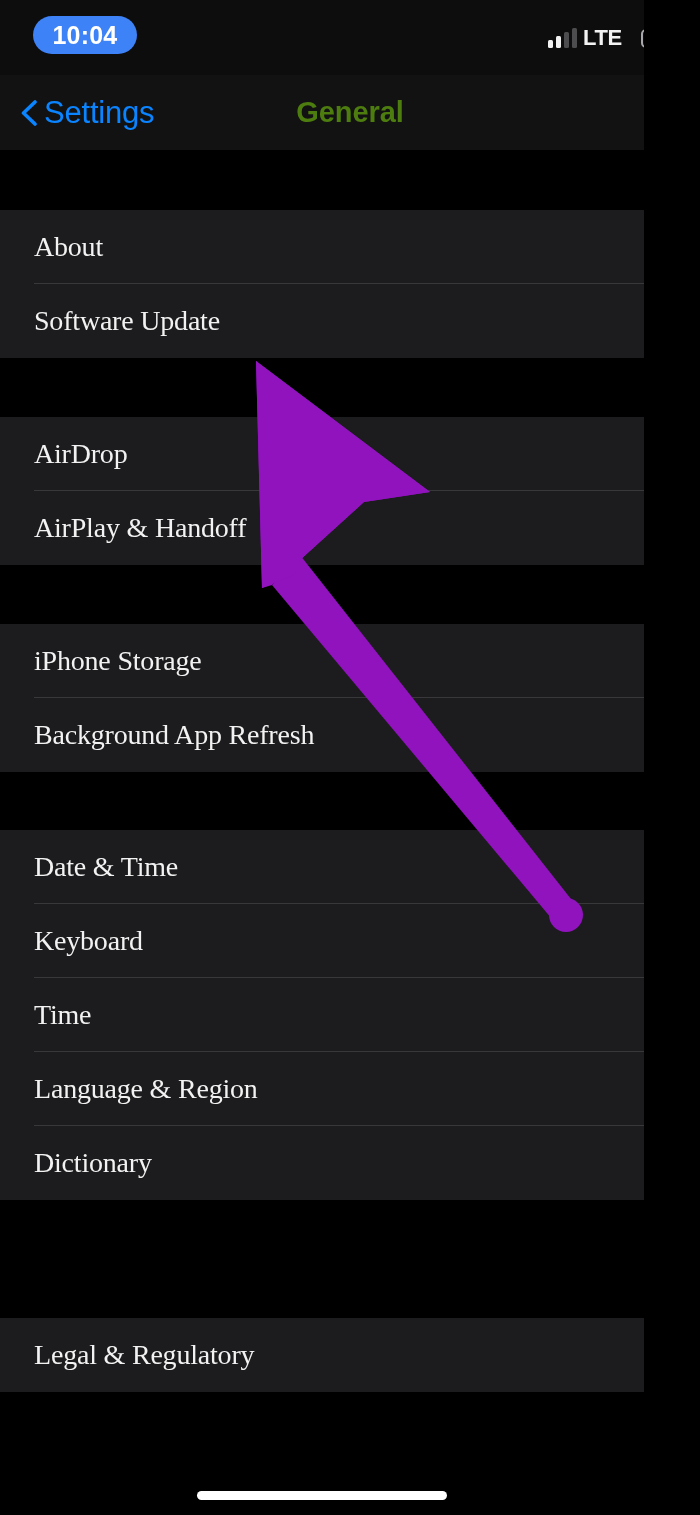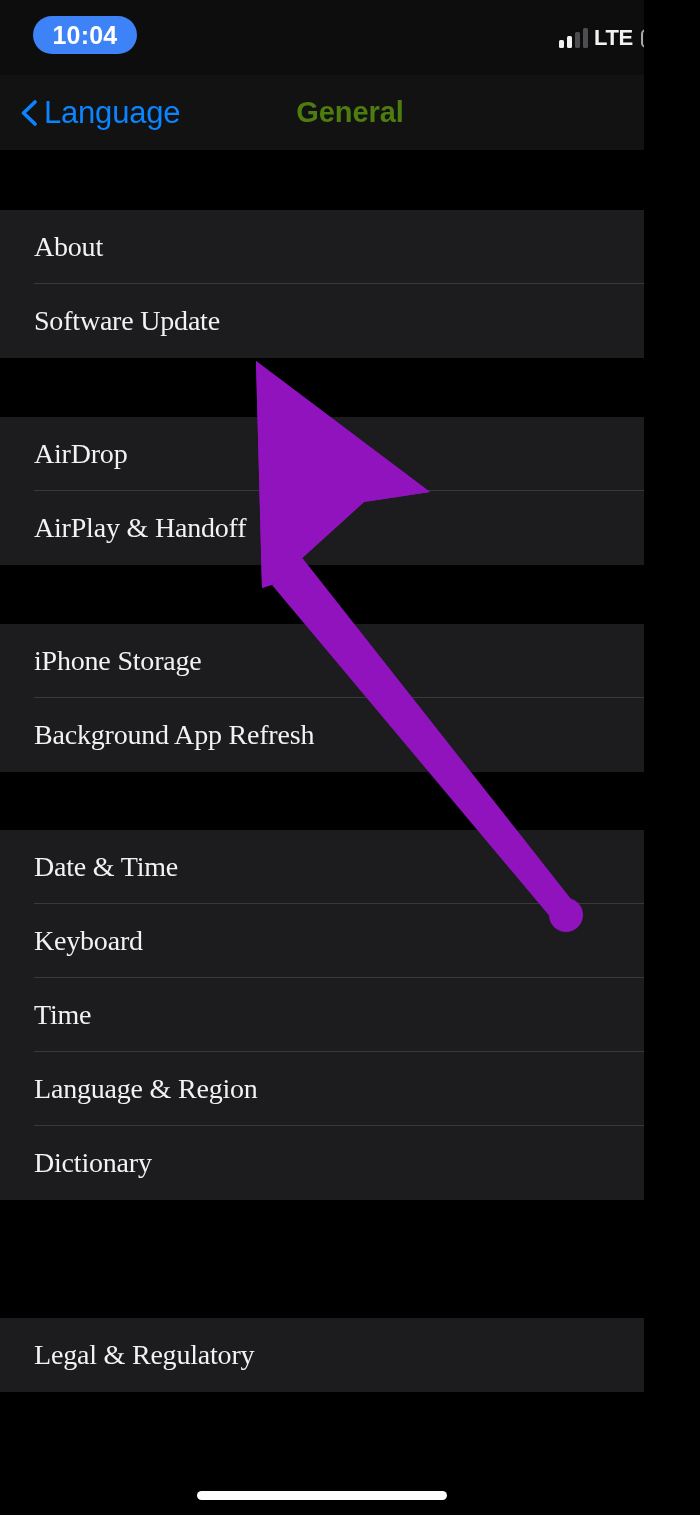--- a/index.html
+++ b/index.html
@@ -71,21 +71,21 @@
   .sig-bars i.on { background: #f2f2f2; }
   .sig-bars i:nth-child(1) { height: 8px; }
   .sig-bars i:nth-child(2) { height: 12px; }
   .sig-bars i:nth-child(3) { height: 16px; }
   .sig-bars i:nth-child(4) { height: 20px; }
   .carrier-label {
     color: #f2f2f2;
     font-size: 22px;
     font-weight: bold;
     letter-spacing: -0.3px;
-    margin-right: 8px;
+    margin-right: 19px;
   }
   .battery {
     position: relative;
     width: 37px;
     height: 19px;
     border: 2px solid #a8a8ac;
     border-radius: 5px;
     box-sizing: border-box;
   }
   .battery .lvl {
@@ -245,21 +245,21 @@
         <div class="cap"></div>
       </div>
     </div>
   </div>
 
   <div id="nav-bar">
     <div id="back-button">
       <svg class="chev" viewBox="0 0 22 26">
         <path d="M17 2 L5.5 13 L17 24" fill="none" stroke="#0a84ff" stroke-width="3.6" stroke-linecap="round" stroke-linejoin="round"></path>
       </svg>
-      <span class="lbl">Language</span>
+      <span class="lbl">Settings</span>
     </div>
     <div id="nav-title">General</div>
   </div>
 
   <div id="list">
 
     <div class="gap" style="height:60px"></div>
 
     <div class="group">
       <div class="row">

